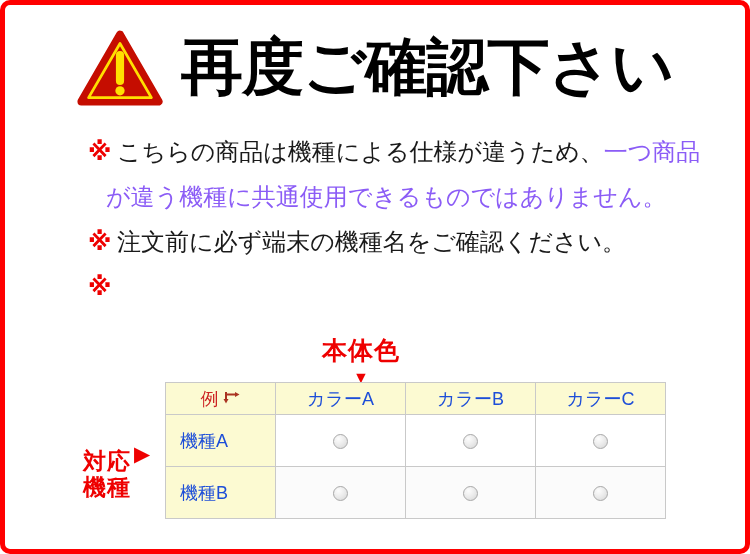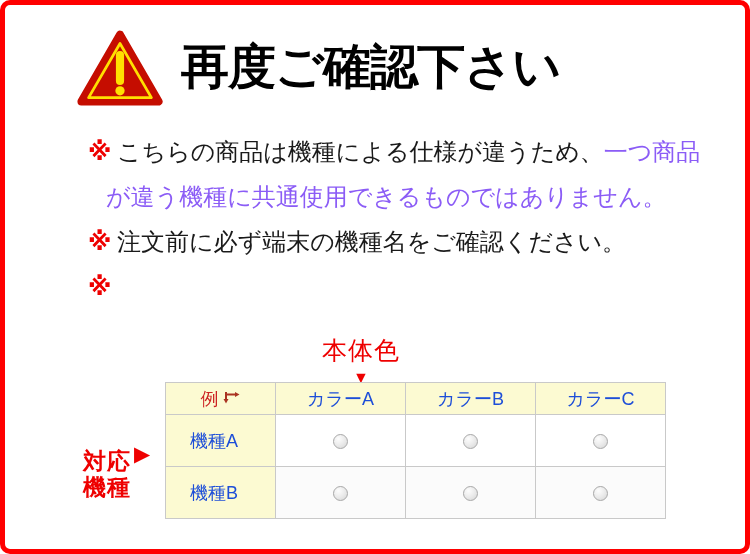--- a/index.html
+++ b/index.html
@@ -10,41 +10,41 @@
     border:5px solid #ff0000;
     border-radius:10px;
     background:#fff;
     overflow:hidden;
     font-family:"Liberation Sans","DejaVu Sans",sans-serif;
   }
   
   .warn-icon{position:absolute;left:72px;top:22px;width:86px;height:82px;}
   .title{
     position:absolute;left:176px;top:24px;margin:0;
-    font-size:48px;line-height:76px;font-weight:900;
+    font-size:62px;line-height:76px;font-weight:900;
     letter-spacing:-1px;color:#000;white-space:nowrap;
   }
   
   .notes{position:absolute;left:83px;top:124px;width:630px;}
   .note-line{
     height:45px;display:flex;align-items:center;
     font-size:24px;color:#1a1a1a;white-space:nowrap;
   }
   .note-line .mark{
     width:29px;flex:0 0 29px;color:#ee0000;font-weight:bold;
   }
   .note-line .red, .note-cont{color:#8b5cf6;}
   .note-cont{
     height:45px;display:flex;align-items:center;
     font-size:24px;padding-left:18px;white-space:nowrap;
   }
   
   .col-pointer{
     position:absolute;left:294px;top:329px;width:124px;
-    text-align:center;color:#ee0000;font-weight:normal;
+    text-align:center;color:#ee0000;font-weight:bold;
   }
   .col-pointer .lbl{font-size:25px;letter-spacing:1px;display:block;}
   .col-pointer .arr{font-size:16px;display:block;line-height:16px;margin-top:3px;}
   .row-pointer{
     position:absolute;left:78px;top:403px;
     display:flex;align-items:center;gap:3px;color:#ee0000;font-weight:bold;
   }
   .row-pointer .lbl{font-size:23px;line-height:26px;letter-spacing:1px;margin-top:40px;}
   .row-pointer .arr{font-size:21px;}
   
@@ -55,21 +55,21 @@
   .spec-table td,.spec-table th{
     border:1px solid #c9c9c9;box-sizing:border-box;
     font-weight:normal;font-size:18px;color:#1d4ed8;
   }
   .spec-table .c0{width:110px;}
   .spec-table .c1,.spec-table .c2,.spec-table .c3{width:130px;}
   .spec-table thead th{height:32px;background:#fcfad2;text-align:center;}
   .spec-table .corner{color:#cc2222;}
   .spec-table .corner .corner-inner{display:inline-flex;align-items:center;gap:4px;}
   .spec-table tbody th{
-    height:52px;background:#fcfad2;text-align:left;padding-left:24px;
+    height:52px;background:#fcfad2;text-align:left;padding-left:14px;
   }
   .spec-table tbody td{height:52px;text-align:center;background:#ffffff;}
   .spec-table tbody tr.alt td{background:#fbfbfb;}
   .radio{
     display:inline-block;width:13px;height:13px;border-radius:50%;
     border:1px solid #a9a9a9;
     background:radial-gradient(circle at 35% 30%, #fdfdfd 0%, #e9e9e9 55%, #d4d4d4 100%);
     vertical-align:middle;
   }
 </style>

